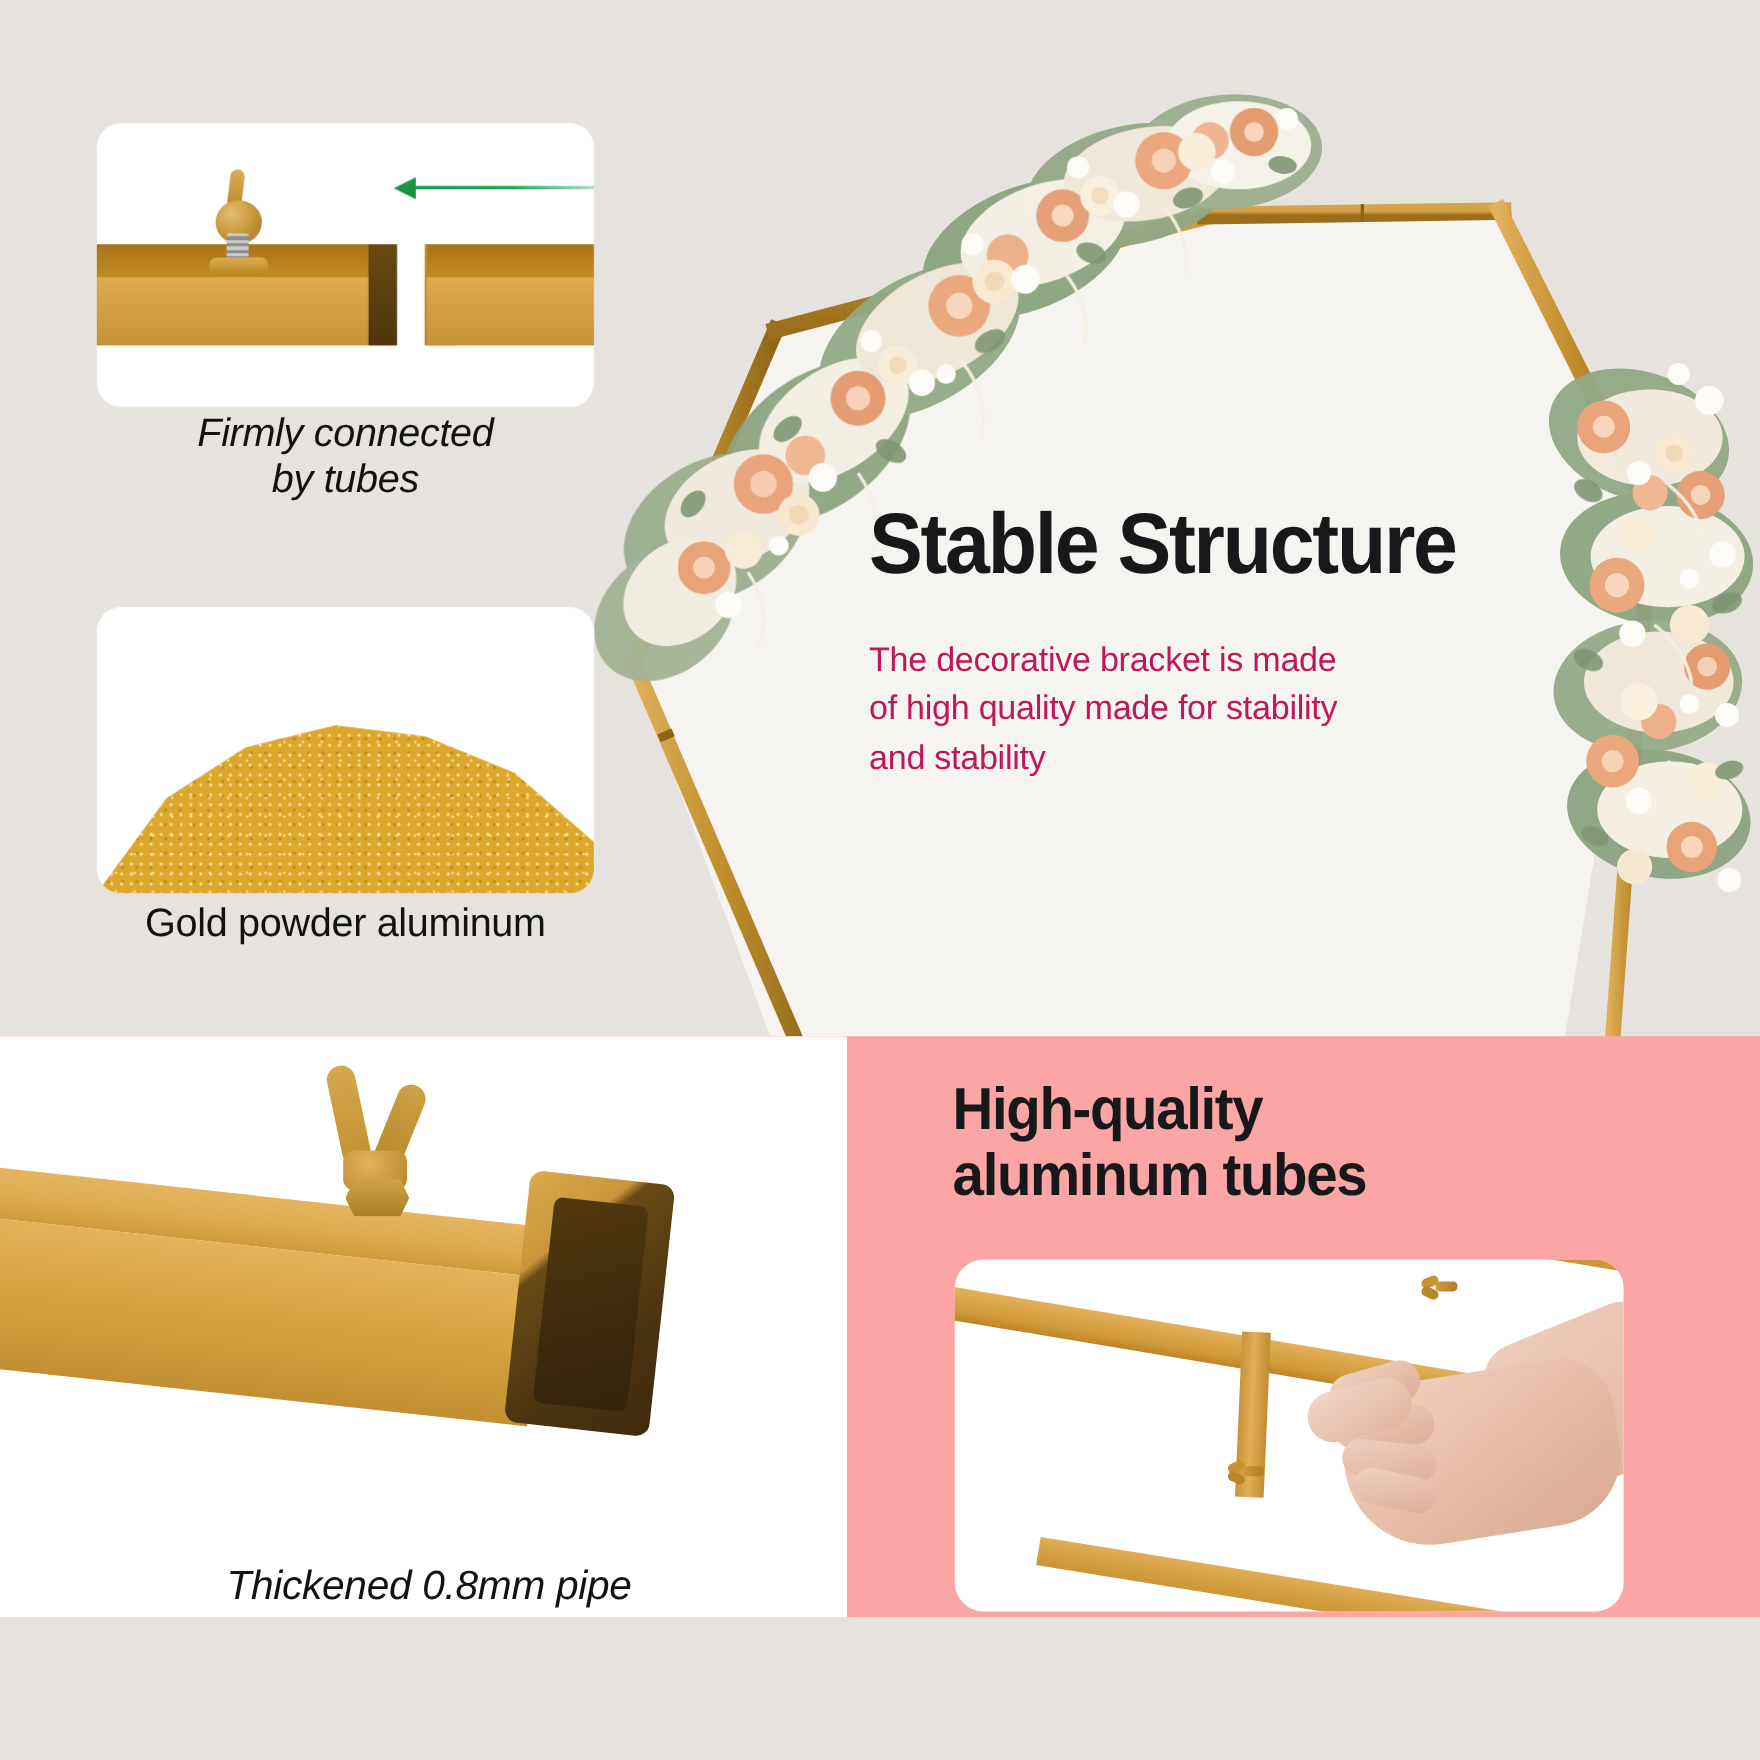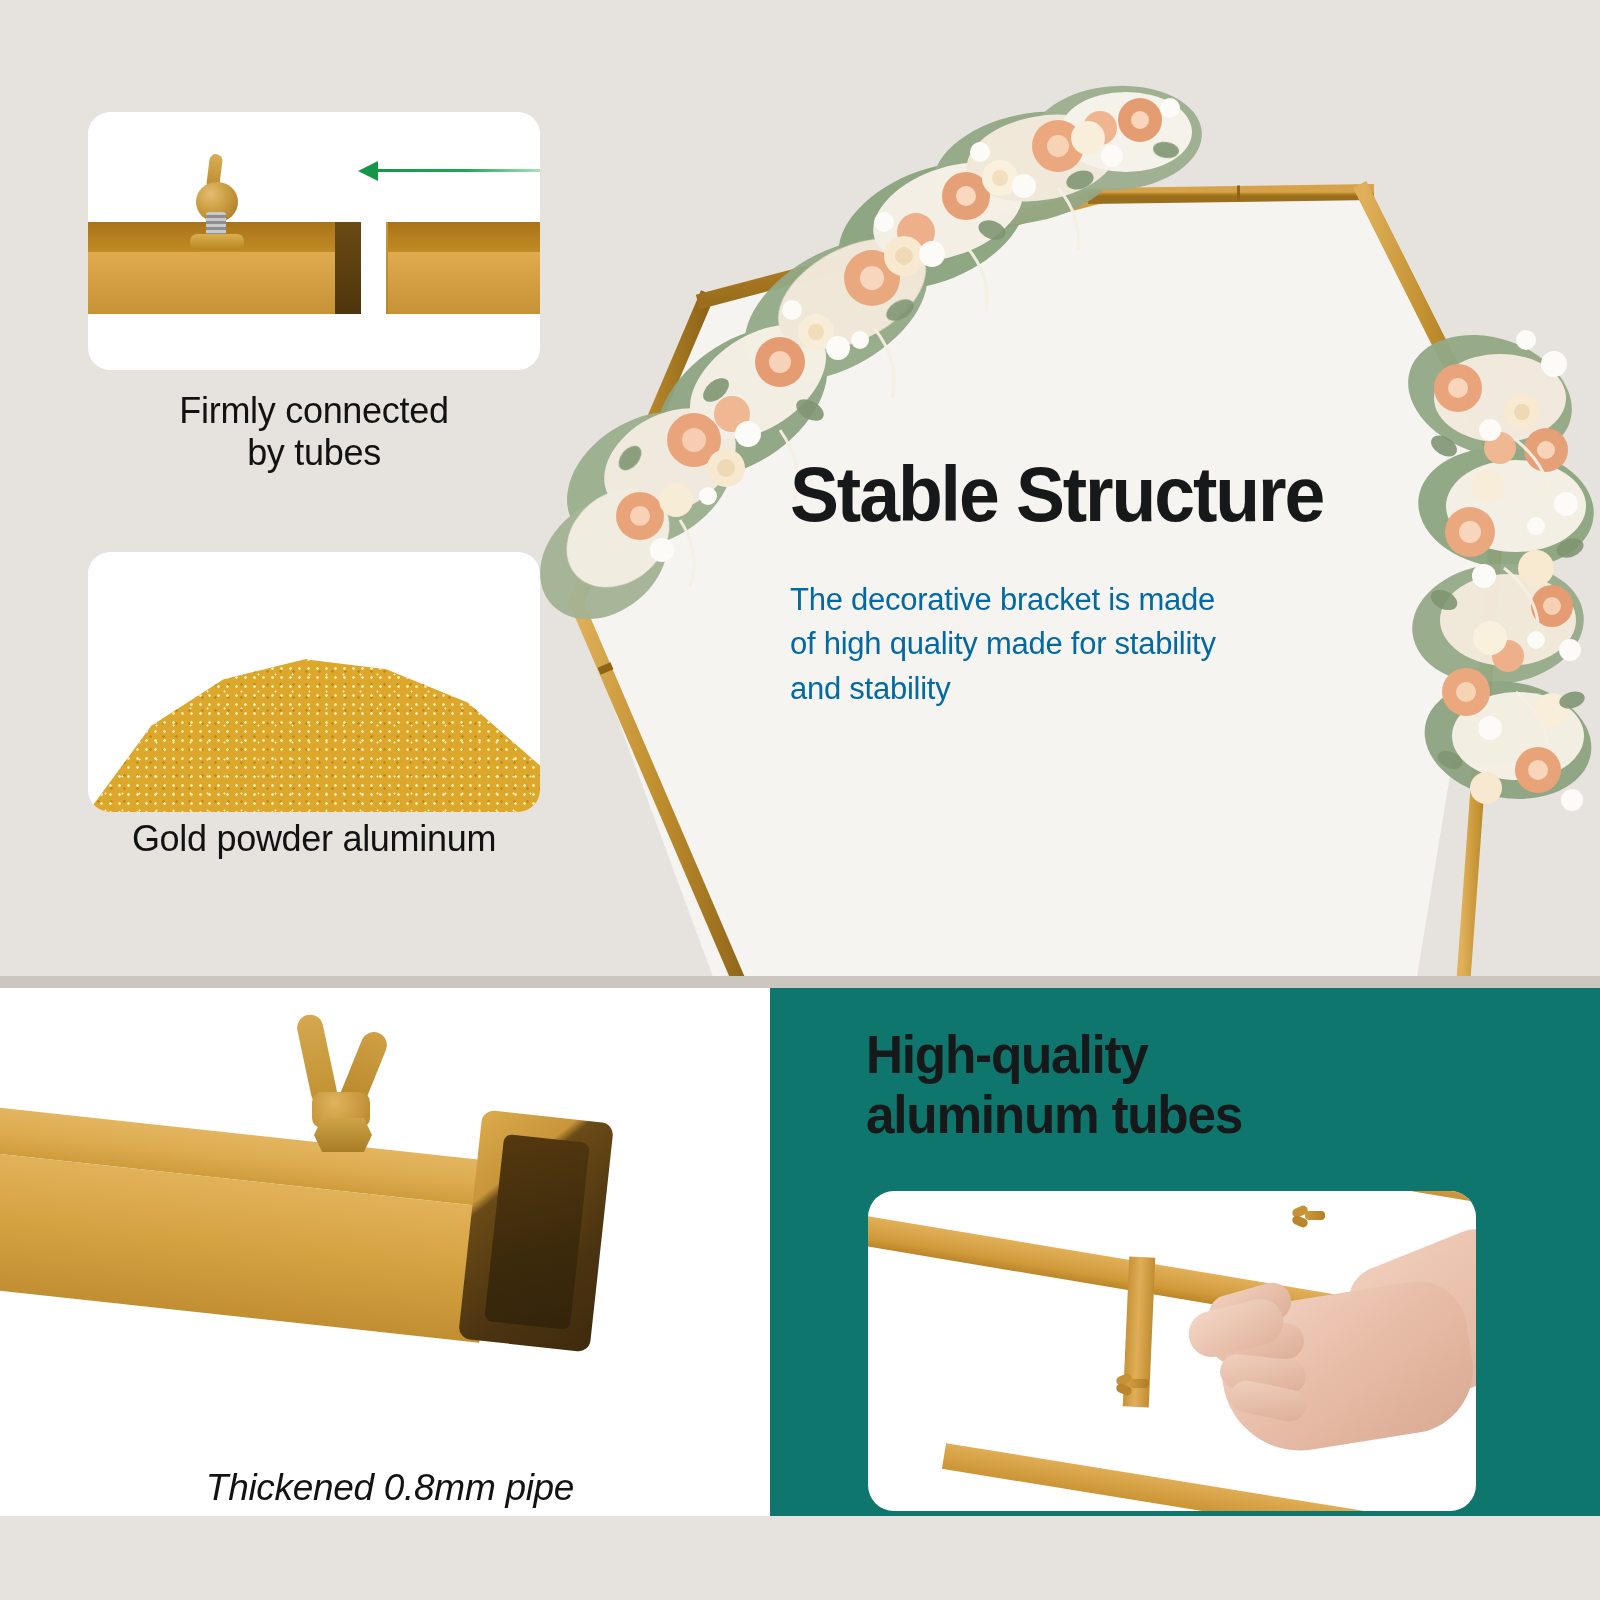--- a/index.html
+++ b/index.html
@@ -10,55 +10,55 @@
     background:#e6e3de;
     overflow:hidden;
     position:relative;
     -webkit-font-smoothing:antialiased;
   }
   .stage{position:absolute;inset:0;width:1600px;height:1600px;overflow:hidden;}
 
   
   .sec-top{position:absolute;left:0;top:0;width:1600px;height:976px;background:#e6e3de;overflow:hidden;}
   .divider{position:absolute;left:0;top:976px;width:1600px;height:16px;background:#ccc6c0;}
-  .sec-bot{position:absolute;left:0;top:988px;width:1600px;height:528px;background:#0f766e;overflow:hidden;}
+  .sec-bot{position:absolute;left:0;top:942px;width:1600px;height:528px;background:#fca5a5;overflow:hidden;}
   .bot-left-white{position:absolute;left:0;top:0;width:770px;height:608px;background:#ffffff;}
 
   
   .hex-wrap{position:absolute;left:500px;top:0;width:1100px;height:976px;}
   .hex-svg{position:absolute;left:0;top:0;width:1100px;height:976px;}
 
   
   .flora{position:absolute;pointer-events:none;}
 
   
   .card{
     position:absolute;background:#ffffff;border-radius:22px;overflow:hidden;
   }
   .card-screw{left:88px;top:112px;width:452px;height:258px;}
   .card-powder{left:88px;top:552px;width:452px;height:260px;}
 
   .cap{
     position:absolute;text-align:center;color:#121212;
     font-size:36px;line-height:1.18;letter-spacing:-0.3px;
   }
-  .cap-screw{left:60px;top:390px;width:508px;}
+  .cap-screw{left:60px;top:372px;width:508px;font-style:italic;}
   .cap-powder{left:60px;top:818px;width:508px;}
 
   
   .h-stable{
     position:absolute;left:790px;top:455px;width:680px;
     font-size:78px;font-weight:bold;color:#17181a;
     letter-spacing:-2.2px;line-height:1;
     font-stretch:condensed;
     transform:scaleX(0.94);transform-origin:left center;
   }
   .p-stable{
     position:absolute;left:790px;top:578px;width:560px;
-    font-size:31px;line-height:1.43;color:#0369a1;letter-spacing:-0.25px;
+    font-size:31px;line-height:1.43;color:#be185d;letter-spacing:-0.25px;
   }
   .h-alum{
     position:absolute;left:866px;top:1028px;width:640px;
     font-size:54px;font-weight:bold;color:#17181a;
     letter-spacing:-1.3px;line-height:1.12;
     transform:scaleX(0.95);transform-origin:left center;
   }
 
   
   .tube-a{position:absolute;left:0px;top:110px;width:272px;height:92px;}

